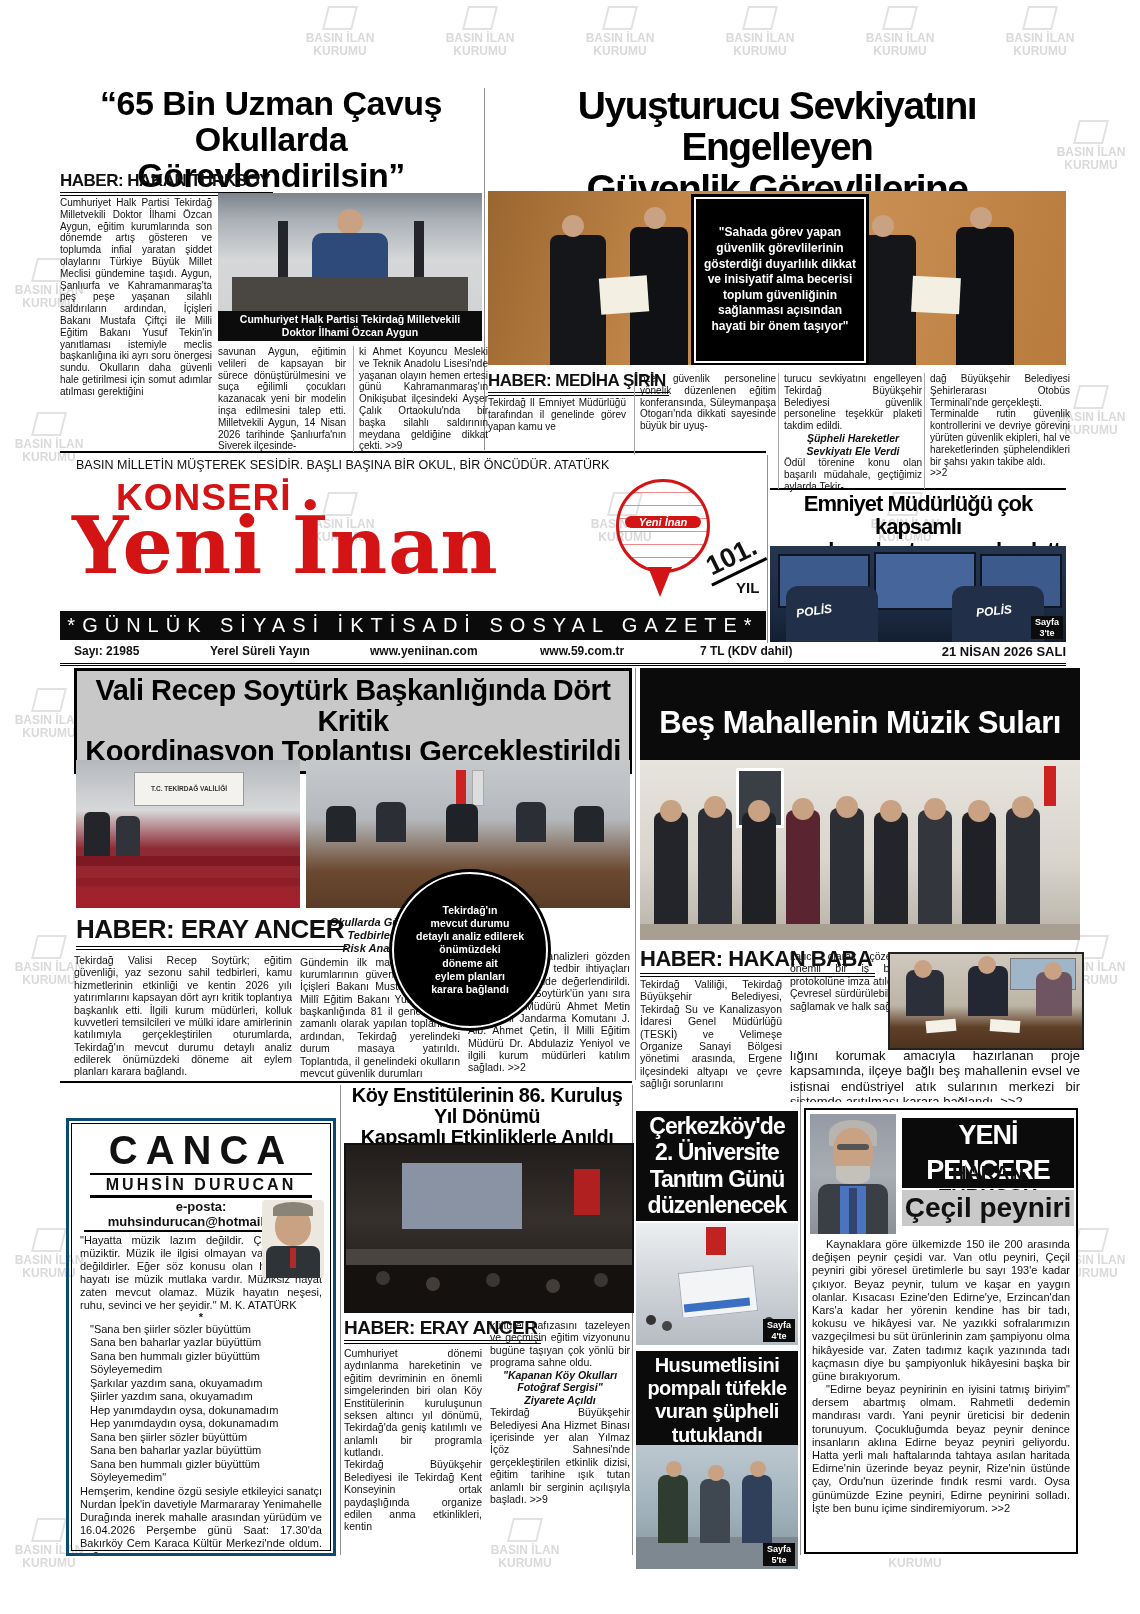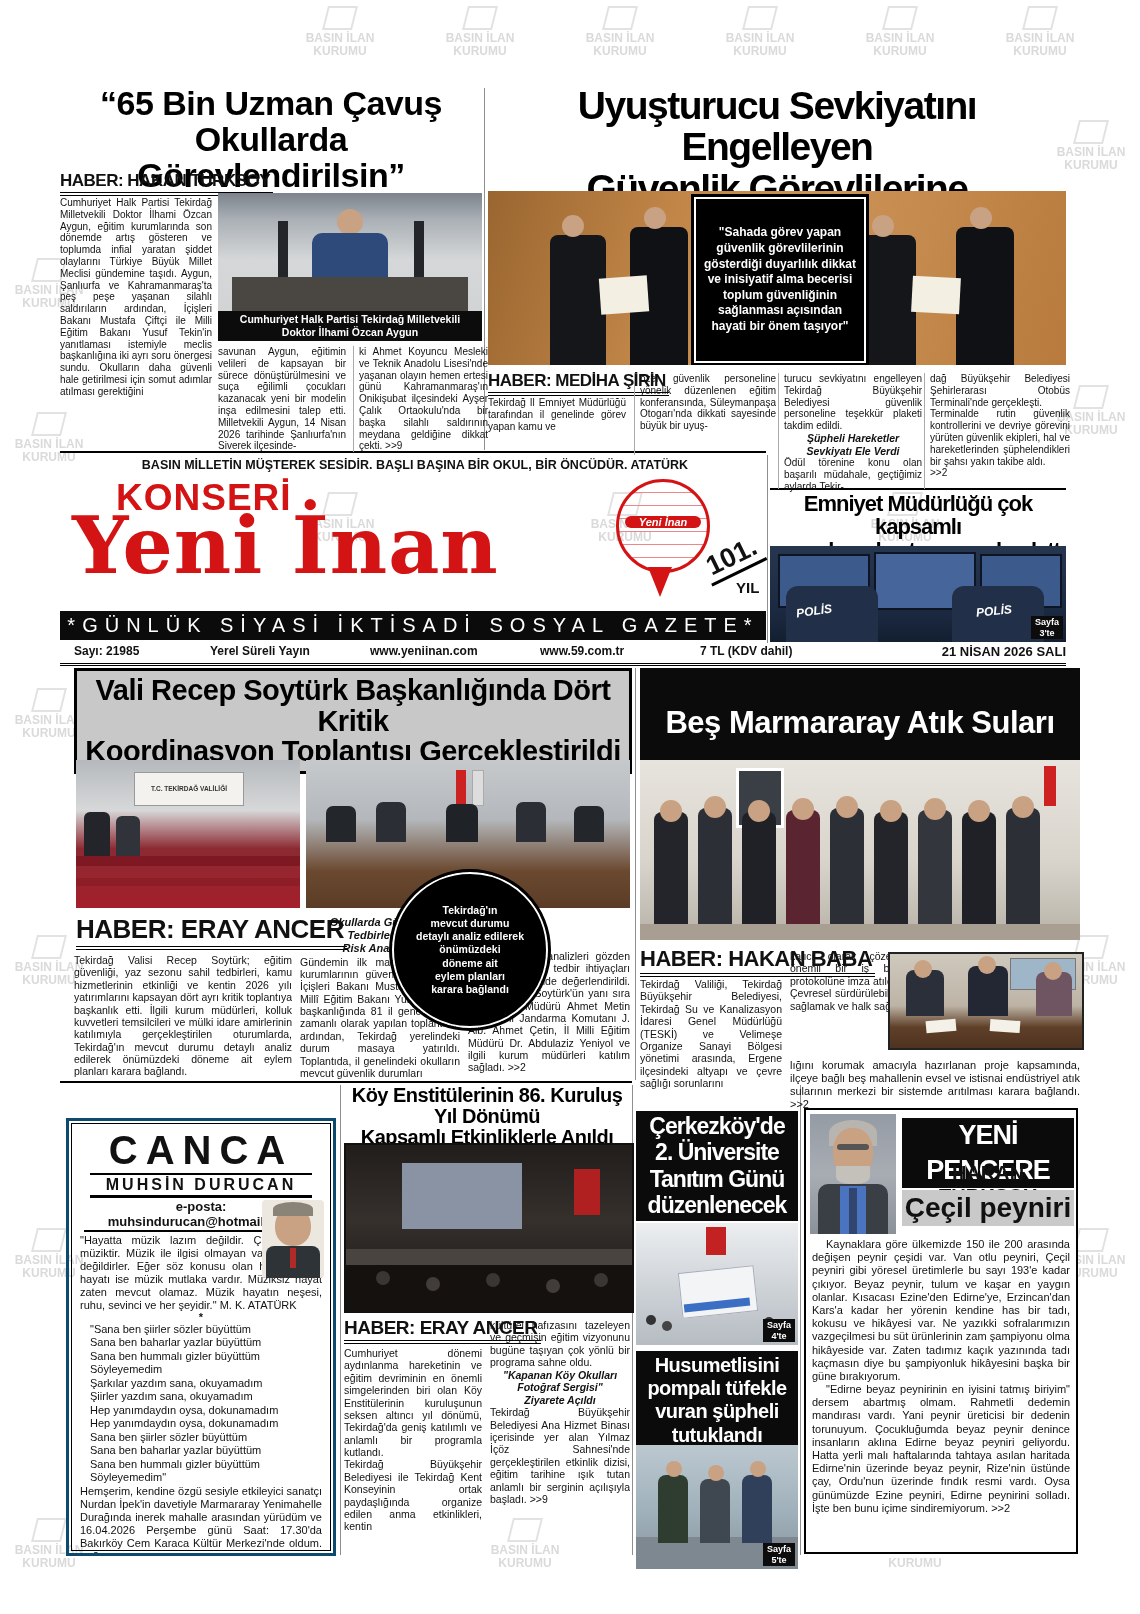--- a/index.html
+++ b/index.html
@@ -236,21 +236,21 @@
       <div class="fig" style="left:16px;top:40px;width:92px;height:60px;border-radius:12px 12px 0 0;background:#222f48"></div>
       <div class="fig" style="left:182px;top:40px;width:92px;height:60px;border-radius:12px 12px 0 0;background:#222f48"></div>
       <div class="fig" style="left:26px;top:58px;color:#fff;font-weight:bold;font-size:12px;font-style:italic;transform:rotate(-8deg)">POLİS</div>
       <div class="fig" style="left:206px;top:58px;color:#fff;font-weight:bold;font-size:12px;font-style:italic;transform:rotate(-6deg)">POLİS</div>
       <div class="badge">Sayfa
 3'te</div>
     </div>
   </div>
 
   <div class="sec" style="left:60px;top:455px;width:706px;height:187px">
-    <div class="abs" style="top:3px;left:4px;right:0;text-align:center;font-size:12.5px;font-weight:bold">BASIN MİLLETİN MÜŞTEREK SESİDİR. BAŞLI BAŞINA BİR OKUL, BİR ÖNCÜDÜR.  ATATÜRK</div>
+    <div class="abs" style="top:3px;left:16px;right:0;text-align:left;font-size:12.5px;font-weight:normal">BASIN MİLLETİN MÜŞTEREK SESİDİR. BAŞLI BAŞINA BİR OKUL, BİR ÖNCÜDÜR.  ATATÜRK</div>
     <div class="abs red" style="top:22px;left:56px;font-size:37px;font-weight:bold;letter-spacing:1px">KONSERİ</div>
     <div class="abs red" style="top:44px;left:12px;width:566px;font-size:79px;font-weight:bold;font-family:'DejaVu Serif',serif;letter-spacing:1px;white-space:nowrap">Yeni İnan</div>
     <div class="abs" style="top:24px;left:556px;width:88px;height:88px;border-radius:50%;border:3px solid #d41414;background:
          repeating-linear-gradient(0deg,transparent 0 12px,#e88 12px 13px)">
       <div class="abs" style="top:34px;left:6px;right:6px;background:#d41414;color:#fff;font-size:11px;font-weight:bold;text-align:center;border-radius:6px;font-style:italic">Yeni İnan</div>
     </div>
     <div class="abs" style="top:112px;left:588px;width:0;height:0;border-left:12px solid transparent;border-right:12px solid transparent;border-top:30px solid #d41414"></div>
     <div class="abs" style="top:86px;left:642px;font-size:27px;font-weight:bold;transform:rotate(-26deg);border-bottom:3px solid #000;padding:0 4px">101.</div>
     <div class="abs" style="top:124px;left:676px;font-size:15px;font-weight:bold">YIL</div>
     <div class="abs" style="top:156px;left:0;right:0;height:29px;background:#0b0b0b;color:#fff;font-size:20px;font-weight:normal;letter-spacing:7px;text-align:center;line-height:29px">*GÜNLÜK SİYASİ İKTİSADİ SOSYAL GAZETE*</div>
@@ -299,21 +299,21 @@
 mevcut durumu
 detaylı analiz edilerek
 önümüzdeki
 döneme ait
 eylem planları
 karara bağlandı</span></div>
   </div>
 
   <div class="sec" style="left:640px;top:668px;width:440px;height:440px">
     <div class="blackbox hl" style="font-size:31px;padding:6px 0">
-      <div>Beş Marmararay Atık Suları</div>
+      <div>Beş Mahallenin Müzik Suları</div>
       <div>Velimeşe OSB'de Arıtılacak</div>
     </div>
     <div class="ph" style="top:92px;left:0;width:440px;height:180px;background:linear-gradient(180deg,#e7e4dd 0%,#d9d5cd 55%,#c3beb4 85%,#b5afa4 100%)">
       <div class="fig" style="left:96px;top:8px;width:42px;height:54px;background:#3a3f46;border:3px solid #fff"></div>
       <div class="fig" style="left:404px;top:6px;width:12px;height:40px;background:#c22"></div>
       <div class="fig" style="left:14px;top:52px;width:34px;height:112px;background:#23252a;border-radius:8px 8px 0 0"></div>
       <div class="fig" style="left:58px;top:48px;width:34px;height:116px;background:#2c2f35;border-radius:8px 8px 0 0"></div>
       <div class="fig" style="left:102px;top:52px;width:34px;height:112px;background:#1f2126;border-radius:8px 8px 0 0"></div>
       <div class="fig" style="left:146px;top:50px;width:34px;height:114px;background:#5a2430;border-radius:8px 8px 0 0"></div>
       <div class="fig" style="left:190px;top:48px;width:34px;height:116px;background:#2c2f35;border-radius:8px 8px 0 0"></div>
@@ -340,21 +340,21 @@
       <div class="fig" style="left:120px;top:4px;width:64px;height:30px;background:#9fb6c8;border:1px solid #777"></div>
       <div class="fig" style="left:16px;top:16px;width:38px;height:46px;background:#2b2f3a;border-radius:8px 8px 0 0"></div>
       <div class="fig" style="left:78px;top:12px;width:40px;height:50px;background:#232733;border-radius:8px 8px 0 0"></div>
       <div class="fig" style="left:146px;top:18px;width:36px;height:44px;background:#6e5561;border-radius:8px 8px 0 0"></div>
       <div class="fig" style="left:24px;top:6px;width:18px;height:18px;border-radius:50%;background:#c9a183"></div>
       <div class="fig" style="left:88px;top:2px;width:18px;height:18px;border-radius:50%;background:#c9a183"></div>
       <div class="fig" style="left:154px;top:8px;width:18px;height:18px;border-radius:50%;background:#c9a183"></div>
       <div class="fig" style="left:36px;top:66px;width:30px;height:12px;background:#f4f1e8;transform:rotate(-5deg)"></div>
       <div class="fig" style="left:100px;top:66px;width:30px;height:12px;background:#f4f1e8;transform:rotate(4deg)"></div>
     </div>
-    <div class="txt abs" style="top:391px;left:150px;width:290px;height:54px;font-size:11px"><span>lığını korumak amacıyla hazırlanan proje kapsamında, ilçeye bağlı beş mahallenin evsel ve istisnai endüstriyel atık sularının merkezi bir sistemde arıtılması karara bağlandı. &gt;&gt;2</span></div>
+    <div class="txt abs" style="top:380px;left:150px;width:290px;height:54px;font-size:13px"><span>lığını korumak amacıyla hazırlanan proje kapsamında, ilçeye bağlı beş mahallenin evsel ve istisnai endüstriyel atık sularının merkezi bir sistemde arıtılması karara bağlandı. &gt;&gt;2</span></div>
   </div>
 
   <div class="sec" style="left:66px;top:1118px;width:270px;height:438px;border:3px solid #0c4a6e;box-sizing:border-box;overflow:hidden">
     <div style="border:1px solid #000;margin:2px;padding:4px 8px;height:calc(100% - 4px);box-sizing:border-box;position:relative">
       <div style="text-align:center;font-size:40px;font-weight:bold;letter-spacing:8px">CANCA</div>
       <div style="text-align:center;font-size:16px;font-weight:bold;letter-spacing:3px;border-top:2px solid #000;border-bottom:3px solid #000;padding:1px 0;margin:0 10px">MUHSİN DURUCAN</div>
       <div style="text-align:center;font-size:13px;font-weight:bold;border-bottom:2px solid #000;padding:1px 0;margin:0 4px">e-posta: muhsindurucan@hotmail.com</div>
       <div class="ph" style="top:76px;right:6px;left:auto;width:62px;height:78px;background:#ece7df;border-radius:4px">
         <div class="fig" style="left:13px;top:6px;width:36px;height:40px;border-radius:50% 50% 46% 46%;background:#c9a183"></div>
         <div class="fig" style="left:11px;top:2px;width:40px;height:14px;border-radius:50% 50% 0 0;background:#8a8478"></div>

